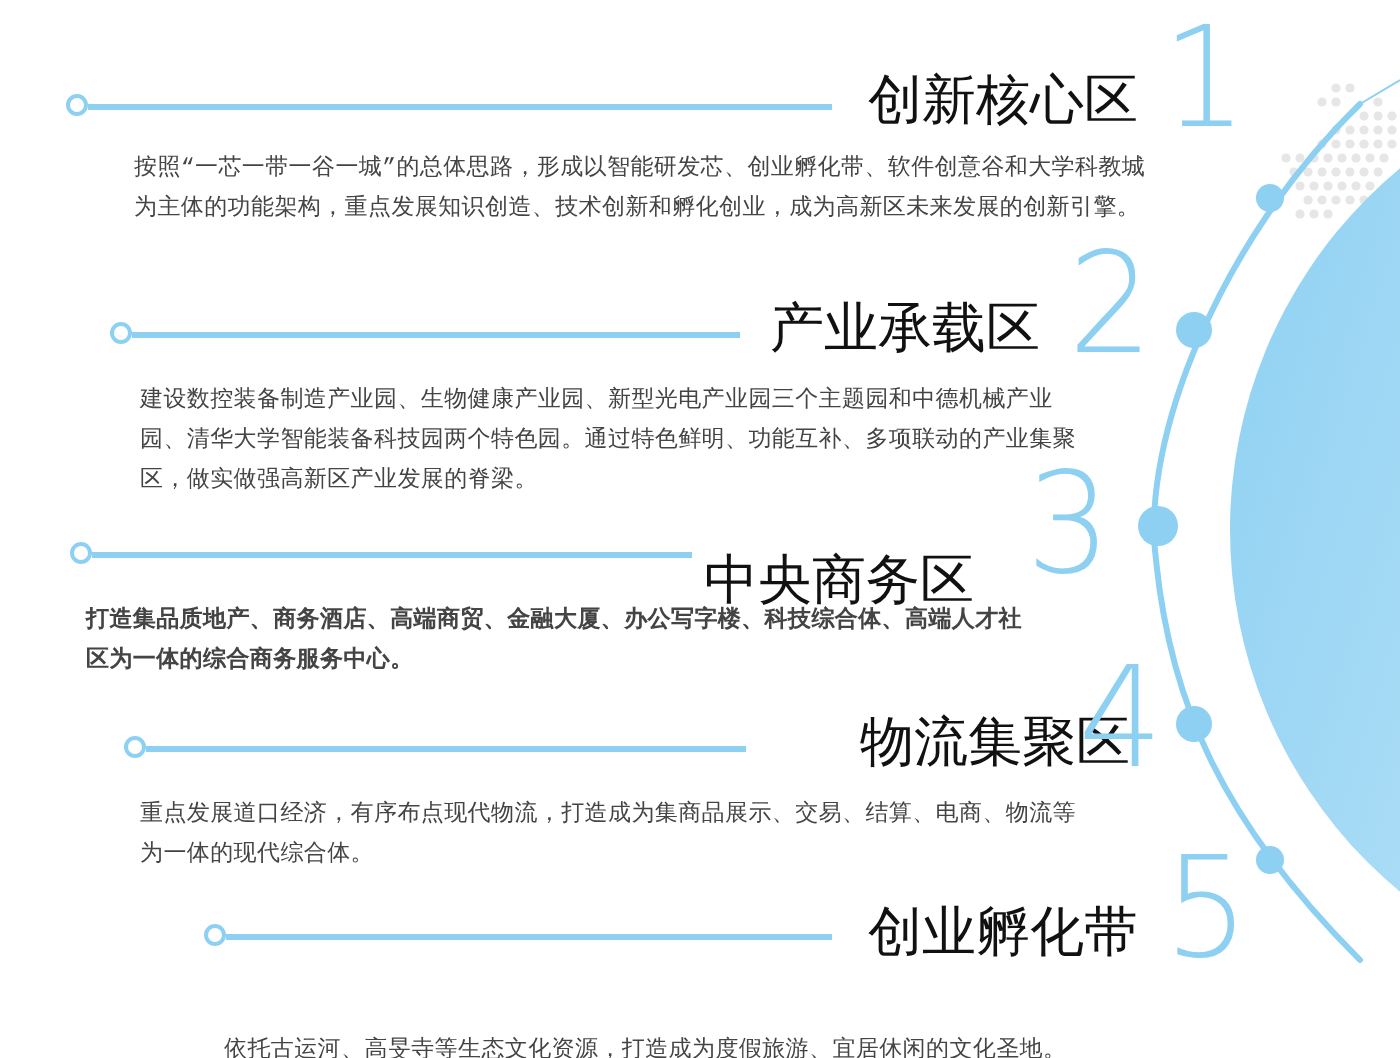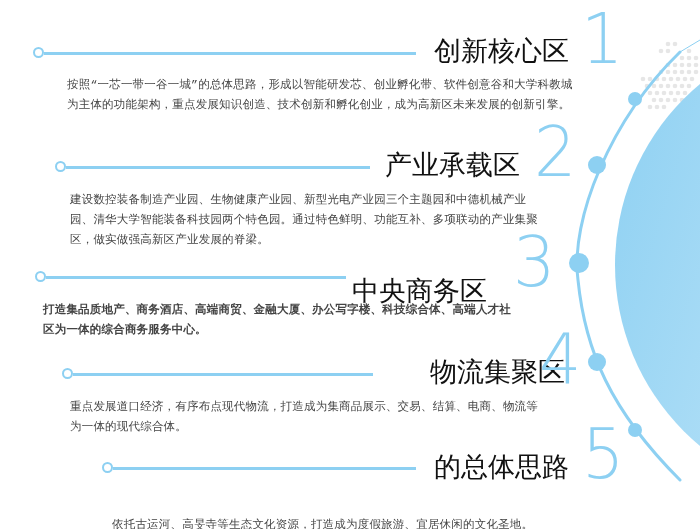--- a/index.html
+++ b/index.html
@@ -168,16 +168,16 @@
   <div class="zone-dot" style="left:62px; top:368px;"></div>
   <div class="zone-line" style="left:73px; top:373px; width:300px;"></div>
   <div class="zone-title" style="left:390px; top:357px;margin-left:40px;">物流集聚区</div>
   <div class="zone-num" style="left:538px; top:329px;">4</div>
   <div class="zone-desc" style="left:70px; top:396px; width:475px;">重点发展道口经济，有序布点现代物流，打造成为集商品展示、交易、结算、电商、物流等为一体的现代综合体。</div>
 </div>
 
 <div class="zone">
   <div class="zone-dot" style="left:102px; top:462px;"></div>
   <div class="zone-line" style="left:113px; top:467px; width:303px;"></div>
-  <div class="zone-title" style="left:434px; top:452px;">的总体思路</div>
+  <div class="zone-title" style="left:434px; top:452px;">创业孵化带</div>
   <div class="zone-num" style="left:581px; top:424px;">5</div>
   <div class="zone-desc" style="left:112px; top:514px; width:470px;">依托古运河、高旻寺等生态文化资源，打造成为度假旅游、宜居休闲的文化圣地。</div>
 </div>
 
 </body></html>

